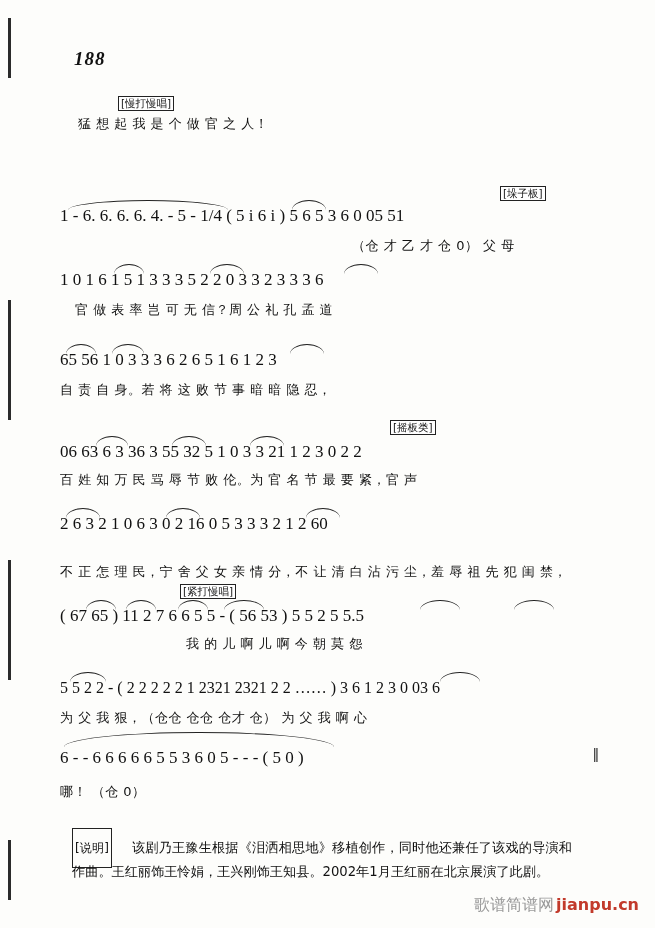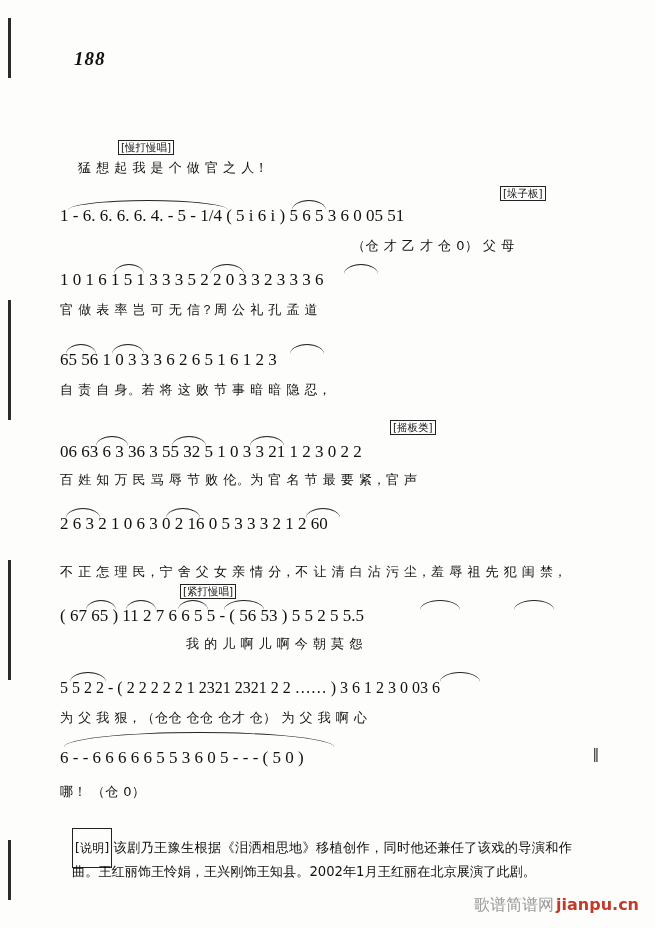--- a/index.html
+++ b/index.html
@@ -100,21 +100,21 @@
     width: 500px;
     font-family: "DejaVu Sans", sans-serif;
     font-size: 13.2px;
     line-height: 24px;
     text-align: justify;
   }
   .footnote .tagbox {
     border: 1px solid #222;
     padding: 12px 2px;
     font-size: 12px;
-    margin-right: 1px;
+    margin-right: 20px;
   }
 
   .watermark {
     position: absolute;
     right: 16px;
     bottom: 12px;
     font-family: "DejaVu Sans", sans-serif;
     font-size: 16px;
     color: #9a9a9a;
   }
@@ -129,21 +129,21 @@
 
 <div class="page">
 
   <div class="bind-mark m1"></div>
   <div class="bind-mark m2"></div>
   <div class="bind-mark m3"></div>
   <div class="bind-mark m4"></div>
 
   <div class="page-number">188</div>
 
-  <div class="staff" style="top:96px;margin-top:44px;">
+  <div class="staff" style="top:96px;">
     <div style="position:relative;height:14px;">
       <span class="tag" style="position:absolute;left:58px;top:0;">[慢打慢唱]</span>
     </div>
     <div class="lyrics" style="margin-top:4px;margin-left:18px;">猛 想 起 我 是 个                    做 官 之     人！</div>
   </div>
 
   <div class="staff" style="top:186px;">
     <div style="position:relative;height:14px;">
       <span class="tag" style="position:absolute;left:440px;top:0;">[垛子板]</span>
     </div>
@@ -155,21 +155,21 @@
     <div class="lyrics" style="margin-top:4px;margin-left:292px;">（仓 才 乙 才 仓 0）  父  母</div>
   </div>
 
   <div class="staff" style="top:268px;">
     <div class="note-row">
       <div class="slur" style="left:54px;top:-4px;width:30px;"></div>
       <div class="slur" style="left:150px;top:-4px;width:34px;"></div>
       <div class="slur" style="left:284px;top:-4px;width:34px;"></div>
       <div class="notes" style="position:absolute;left:0;top:2px;">1 0 1 6 1 5 1 3 3 3 5 2 2 0 3 3 2 3 3 3 6</div>
     </div>
-    <div class="lyrics" style="margin-top:6px;margin-left:0px;">官 做 表 率 岂 可 无 信？周 公 礼 孔 孟 道</div>
+    <div class="lyrics" style="margin-top:6px;margin-left:15px;">官 做 表 率 岂 可 无 信？周 公 礼 孔 孟 道</div>
   </div>
 
   <div class="staff" style="top:348px;">
     <div class="note-row">
       <div class="slur" style="left:6px;top:-4px;width:30px;"></div>
       <div class="slur" style="left:52px;top:-4px;width:32px;"></div>
       <div class="slur" style="left:230px;top:-4px;width:34px;"></div>
       <div class="notes" style="position:absolute;left:0;top:2px;">65 56 1 0 3 3 3 6 2 6 5 1 6 1 2 3</div>
     </div>
     <div class="lyrics" style="margin-top:6px;margin-left:0px;">自 责 自 身。若 将 这 败 节 事 暗 暗 隐 忍，</div>

